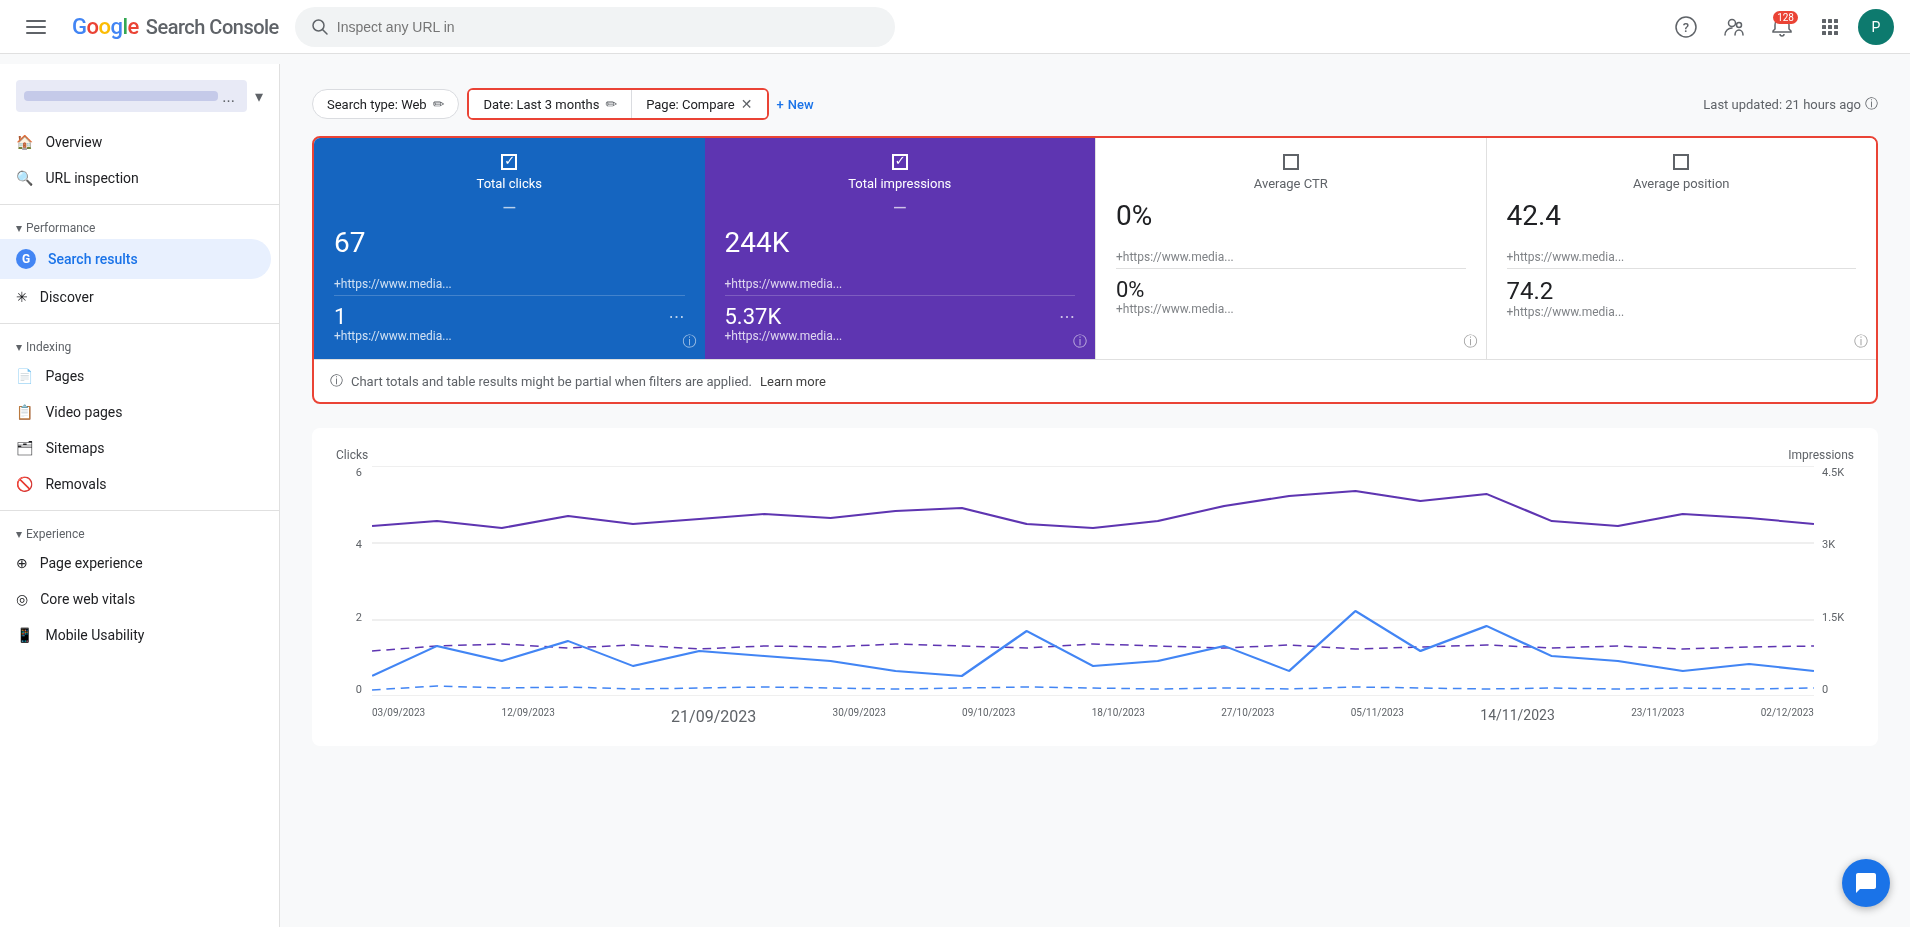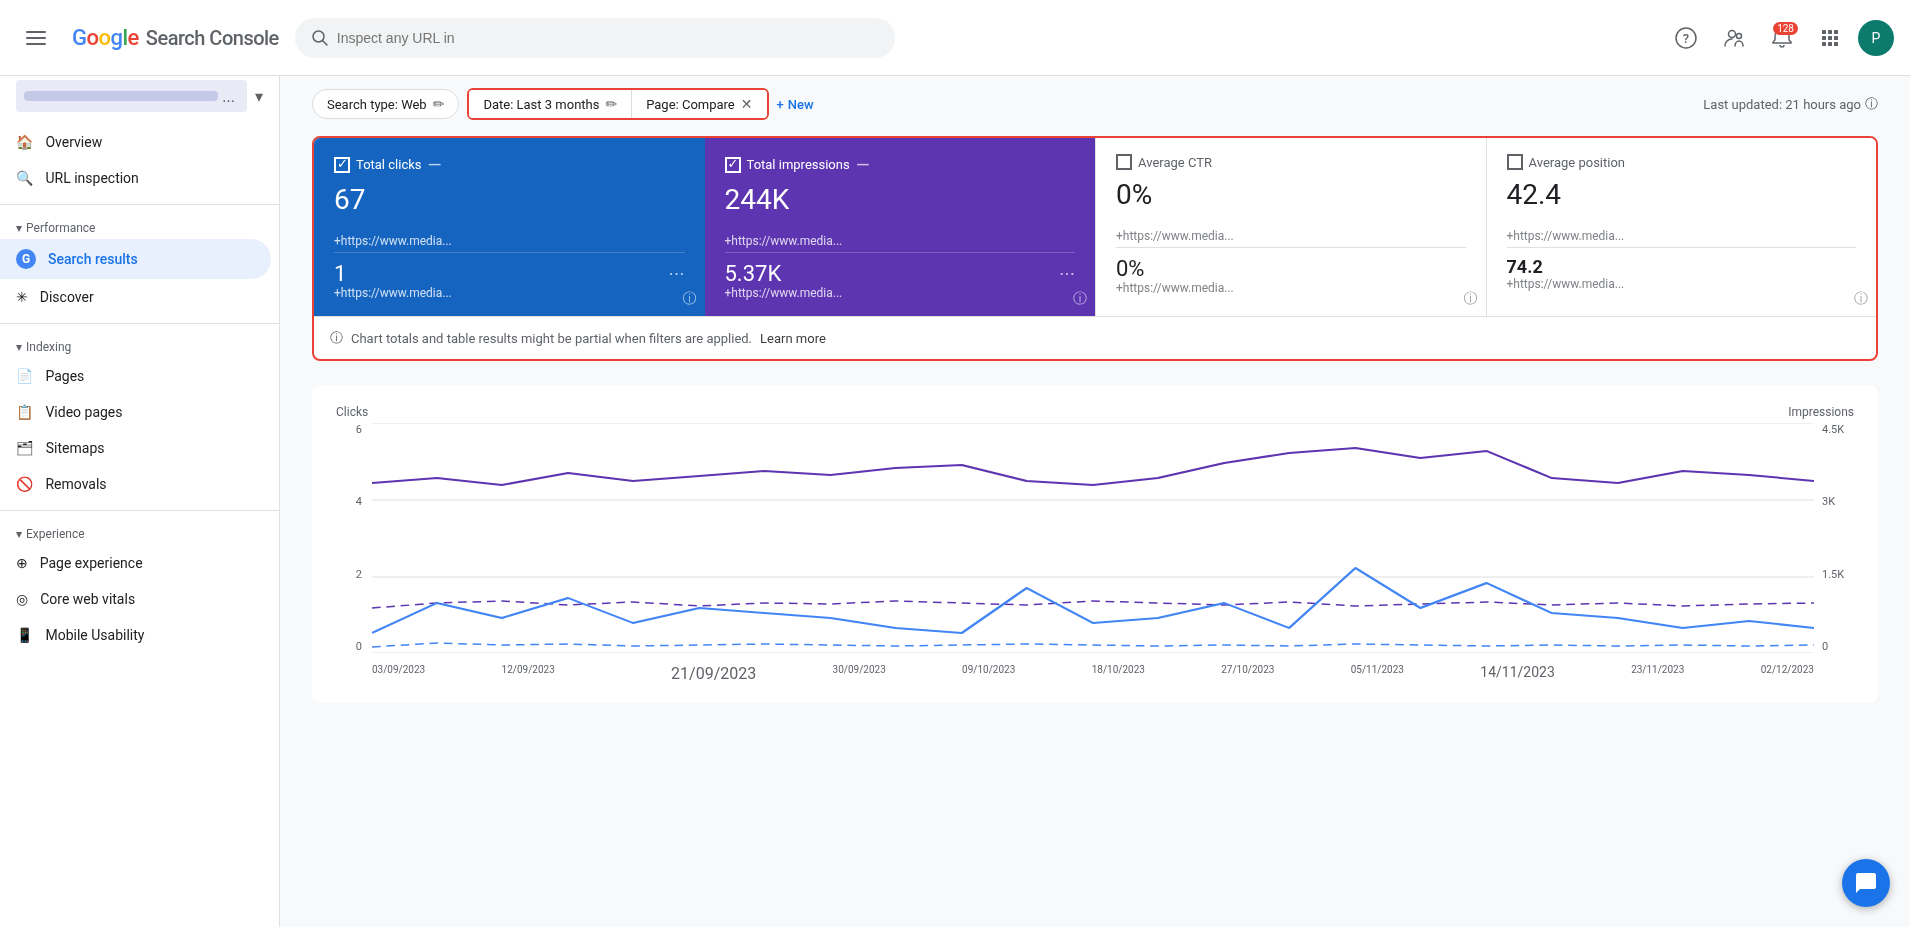--- a/index.html
+++ b/index.html
@@ -1,21 +1,21 @@
 <!DOCTYPE html>
 <html><head>
   <meta charset="utf-8">
   <style>
     * { box-sizing: border-box; margin: 0; padding: 0; }
     body { font-family: 'Google Sans', Roboto, Arial, sans-serif; background: #f8f9fa; color: #202124; overflow-x: hidden; }
     
     
     .header {
       display: flex; align-items: center; background: #fff;
-      height: 76px; padding: 0 16px; gap: 16px;
+      height: 54px; padding: 0 16px; gap: 16px;
       border-bottom: 1px solid #e0e0e0; position: fixed; top: 0; left: 0; right: 0; z-index: 100;
     }
     .header-logo { display: flex; align-items: center; gap: 8px; }
     .logo-google { font-size: 22px; font-weight: 500; letter-spacing: -0.5px; }
     .logo-g { color: #4285f4; }
     .logo-o1 { color: #ea4335; }
     .logo-o2 { color: #fbbc04; }
     .logo-g2 { color: #4285f4; }
     .logo-l { color: #34a853; }
     .logo-e { color: #ea4335; }
@@ -113,21 +113,21 @@
       border: 2px solid #ea4335; border-radius: 8px;
       background: #fff; margin-bottom: 24px; overflow: hidden;
     }
     .metrics-grid { display: grid; grid-template-columns: 1fr 1fr 1fr 1fr; }
     .metric-card {
       padding: 16px 20px; position: relative;
     }
     .metric-card.blue { background: #1565c0; color: #fff; }
     .metric-card.purple { background: #5e35b1; color: #fff; }
     .metric-card.white { background: #fff; color: #202124; border-left: 1px solid #e0e0e0; }
-    .metric-header { display: flex; align-items: center; gap: 6px; margin-bottom: 8px; font-size: 13px; }
+    .metric-header { display: flex; align-items: center; gap: 6px; margin-bottom: 8px; font-size: 13px; flex-direction: column; }
     .metric-checkbox {
       width: 16px; height: 16px; border: 2px solid currentColor;
       display: inline-block; position: relative; flex-shrink: 0;
     }
     .metric-checkbox.checked::after {
       content: '✓'; position: absolute; top: -3px; left: 1px;
       font-size: 13px; color: #fff;
     }
     .metric-value { font-size: 28px; font-weight: 400; margin-bottom: 18px; }
     .metric-url { font-size: 12px; opacity: 0.8; }
@@ -389,21 +389,21 @@
         </div>
 
         <div class="metric-card white">
           <div class="metric-header" style="color:#5f6368;">
             <div class="metric-checkbox" style="border-color:#5f6368;"></div>
             <span>Average position</span>
           </div>
           <div class="metric-value">42.4</div>
           <div class="metric-url" style="color:#5f6368;">+https://www.media...</div>
           <div class="metric-row2-white">
-            <div style="font-size:18px;font-weight:bold;">74.2</div>
+            <div style="font-size:24px;">74.2</div>
             <div class="metric-url" style="color:#5f6368;">+https://www.media...</div>
           </div>
           <span class="metric-help-dark">ⓘ</span>
         </div>
       </div>
 
       <div class="partial-warning">
         <span>ⓘ</span>
         <span>Chart totals and table results might be partial when filters are applied.</span>
         <span class="learn-more">Learn more</span>

